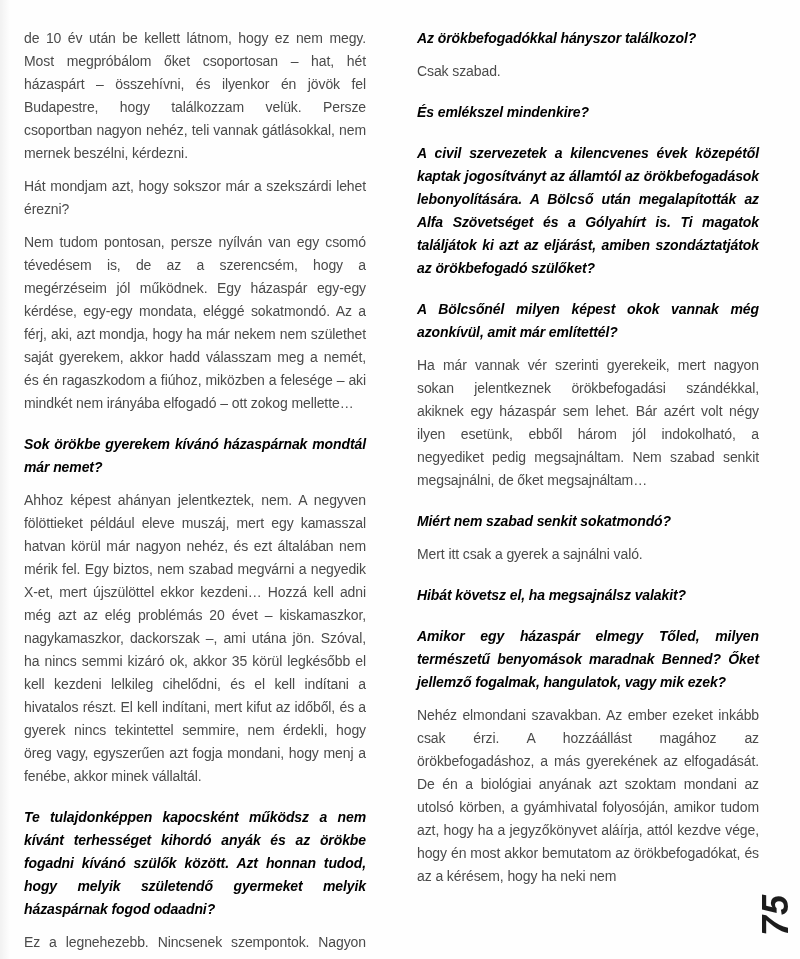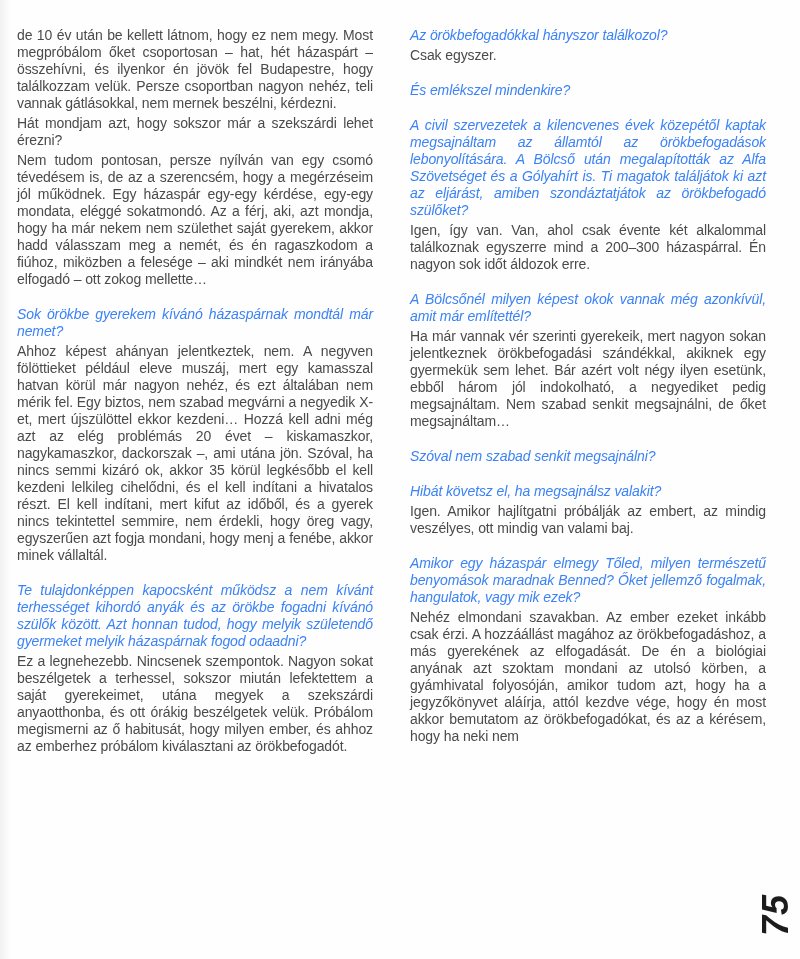--- a/index.html
+++ b/index.html
@@ -23,31 +23,31 @@
     pointer-events: none;
   }
   .column {
     position: absolute;
     top: 27px;
     width: 362px;
   }
   .column.left  { left: 14px; }
   .column.right { left: 407px; }
   .column p {
-    margin: 3px;
+    margin: 10px;
     text-align: justify;
     font-size: 14px;
-    line-height: 17px;
+    line-height: 23px;
     letter-spacing: -0.1px;
     color: #4a4a4a;
   }
   .column p.question {
-    font-weight: normal;
+    font-weight: bold;
     font-style: italic;
-    color: #3b82f6;
+    color: #000000;
     margin-top: 18px;
   }
   .column p:first-child { margin-top: 0; }
   .page-number {
     position: absolute;
     right: -6px;
     bottom: 24px;
     width: 60px;
     height: 40px;
     transform: rotate(-90deg);
@@ -71,26 +71,25 @@
     <p class="answer">Hát mondjam azt, hogy sokszor már a szekszárdi lehet érezni?</p>
     <p class="answer">Nem tudom pontosan, persze nyílván van egy csomó tévedésem is, de az a szerencsém, hogy a megérzéseim jól működnek. Egy házaspár egy-egy kérdése, egy-egy mondata, eléggé sokatmondó. Az a férj, aki, azt mondja, hogy ha már nekem nem születhet saját gyerekem, akkor hadd válasszam meg a nemét, és én ragaszkodom a fiúhoz, miközben a felesége – aki mindkét nem irányába elfogadó – ott zokog mellette…</p>
     <p class="question">Sok örökbe gyerekem kívánó házaspárnak mondtál már nemet?</p>
     <p class="answer">Ahhoz képest ahányan jelentkeztek, nem. A negyven fölöttieket például eleve muszáj, mert egy kamasszal hatvan körül már nagyon nehéz, és ezt általában nem mérik fel. Egy biztos, nem szabad megvárni a negyedik X-et, mert újszülöttel ekkor kezdeni… Hozzá kell adni még azt az elég problémás 20 évet – kiskamaszkor, nagykamaszkor, dackorszak –, ami utána jön. Szóval, ha nincs semmi kizáró ok, akkor 35 körül legkésőbb el kell kezdeni lelkileg cihelődni, és el kell indítani a hivatalos részt. El kell indítani, mert kifut az időből, és a gyerek nincs tekintettel semmire, nem érdekli, hogy öreg vagy, egyszerűen azt fogja mondani, hogy menj a fenébe, akkor minek vállaltál.</p>
     <p class="question">Te tulajdonképpen kapocsként működsz a nem kívánt terhességet kihordó anyák és az örökbe fogadni kívánó szülők között. Azt honnan tudod, hogy melyik születendő gyermeket melyik házaspárnak fogod odaadni?</p>
     <p class="answer">Ez a legnehezebb. Nincsenek szempontok. Nagyon sokat beszélgetek a terhessel, sokszor miután lefektettem a saját gyerekeimet, utána megyek a szekszárdi anyaotthonba, és ott órákig beszélgetek velük. Próbálom megismerni az ő habitusát, hogy milyen ember, és ahhoz az emberhez próbálom kiválasztani az örökbefogadót.</p>
   </div>
 
 <div class="column right">
     <p class="question">Az örökbefogadókkal hányszor találkozol?</p>
-    <p class="answer">Csak egyszer.</p>
+    <p class="answer">Csak szabad.</p>
     <p class="question">És emlékszel mindenkire?</p>
-    <p class="question">A civil szervezetek a kilencvenes évek közepétől kaptak megsajnáltam az államtól az örökbefogadások lebonyolítására. A Bölcső után megalapították az Alfa Szövetséget és a Gólyahírt is. Ti magatok találjátok ki azt az eljárást, amiben szondáztatjátok az örökbefogadó szülőket?</p>
-    <p class="answer">Igen, így van. Van, ahol csak évente két alkalommal találkoznak egyszerre mind a 200–300 házaspárral. Én nagyon sok időt áldozok erre.</p>
+    <p class="question">A civil szervezetek a kilencvenes évek közepétől kaptak jogosítványt az államtól az örökbefogadások lebonyolítására. A Bölcső után megalapították az Alfa Szövetséget és a Gólyahírt is. Ti magatok találjátok ki azt az eljárást, amiben szondáztatjátok az örökbefogadó szülőket?</p>
     <p class="question">A Bölcsőnél milyen képest okok vannak még azonkívül, amit már említettél?</p>
-    <p class="answer">Ha már vannak vér szerinti gyerekeik, mert nagyon sokan jelentkeznek örökbefogadási szándékkal, akiknek egy gyermekük sem lehet. Bár azért volt négy ilyen esetünk, ebből három jól indokolható, a negyediket pedig megsajnáltam. Nem szabad senkit megsajnálni, de őket megsajnáltam…</p>
-    <p class="question">Szóval nem szabad senkit megsajnálni?</p>
+    <p class="answer">Ha már vannak vér szerinti gyerekeik, mert nagyon sokan jelentkeznek örökbefogadási szándékkal, akiknek egy házaspár sem lehet. Bár azért volt négy ilyen esetünk, ebből három jól indokolható, a negyediket pedig megsajnáltam. Nem szabad senkit megsajnálni, de őket megsajnáltam…</p>
+    <p class="question">Miért nem szabad senkit sokatmondó?</p>
+    <p class="answer">Mert itt csak a gyerek a sajnálni való.</p>
     <p class="question">Hibát követsz el, ha megsajnálsz valakit?</p>
-    <p class="answer">Igen. Amikor hajlítgatni próbálják az embert, az mindig veszélyes, ott mindig van valami baj.</p>
     <p class="question">Amikor egy házaspár elmegy Tőled, milyen természetű benyomások maradnak Benned? Őket jellemző fogalmak, hangulatok, vagy mik ezek?</p>
     <p class="answer">Nehéz elmondani szavakban. Az ember ezeket inkább csak érzi. A hozzáállást magához az örökbefogadáshoz, a más gyerekének az elfogadását. De én a biológiai anyának azt szoktam mondani az utolsó körben, a gyámhivatal folyosóján, amikor tudom azt, hogy ha a jegyzőkönyvet aláírja, attól kezdve vége, hogy én most akkor bemutatom az örökbefogadókat, és az a kérésem, hogy ha neki nem</p>
   </div>
 
 <div class="page-number">75</div>
 
 </body></html>

